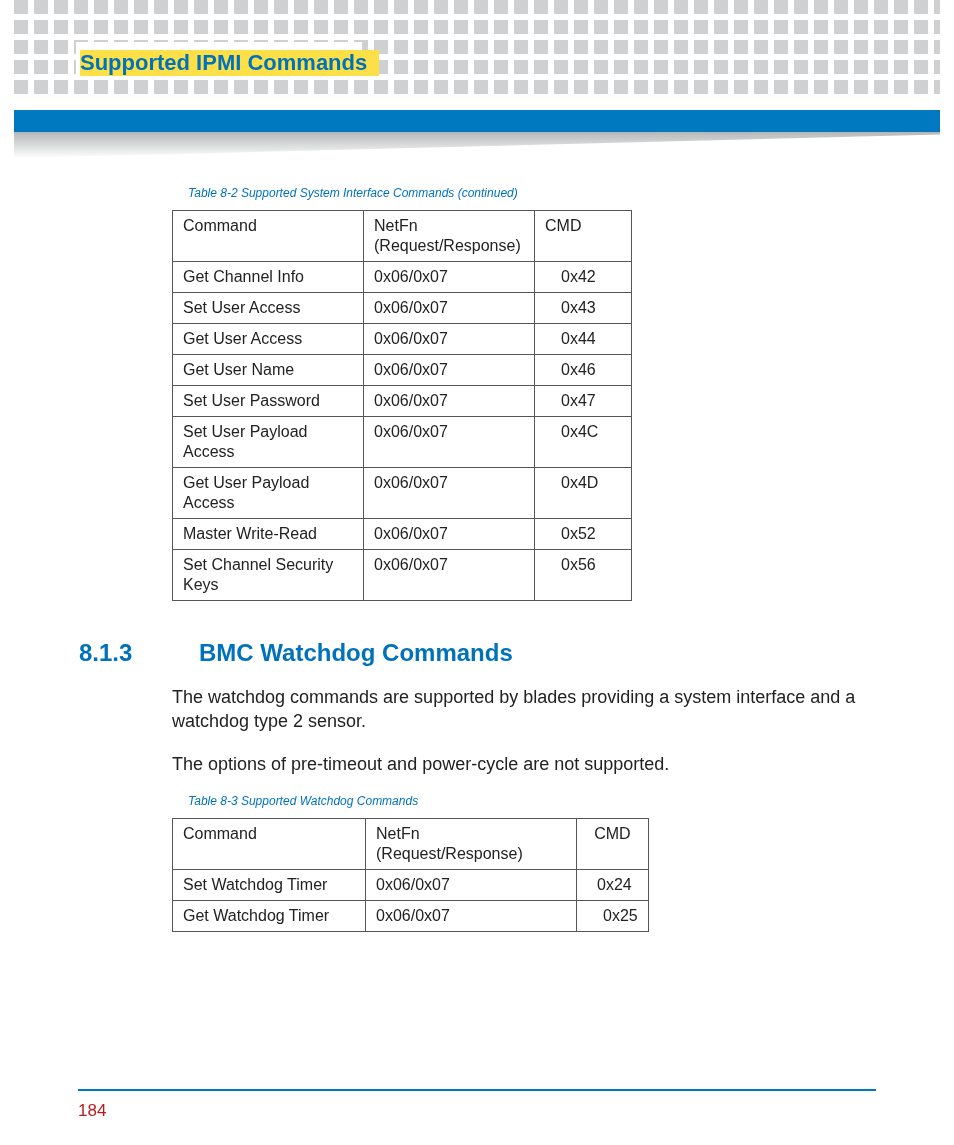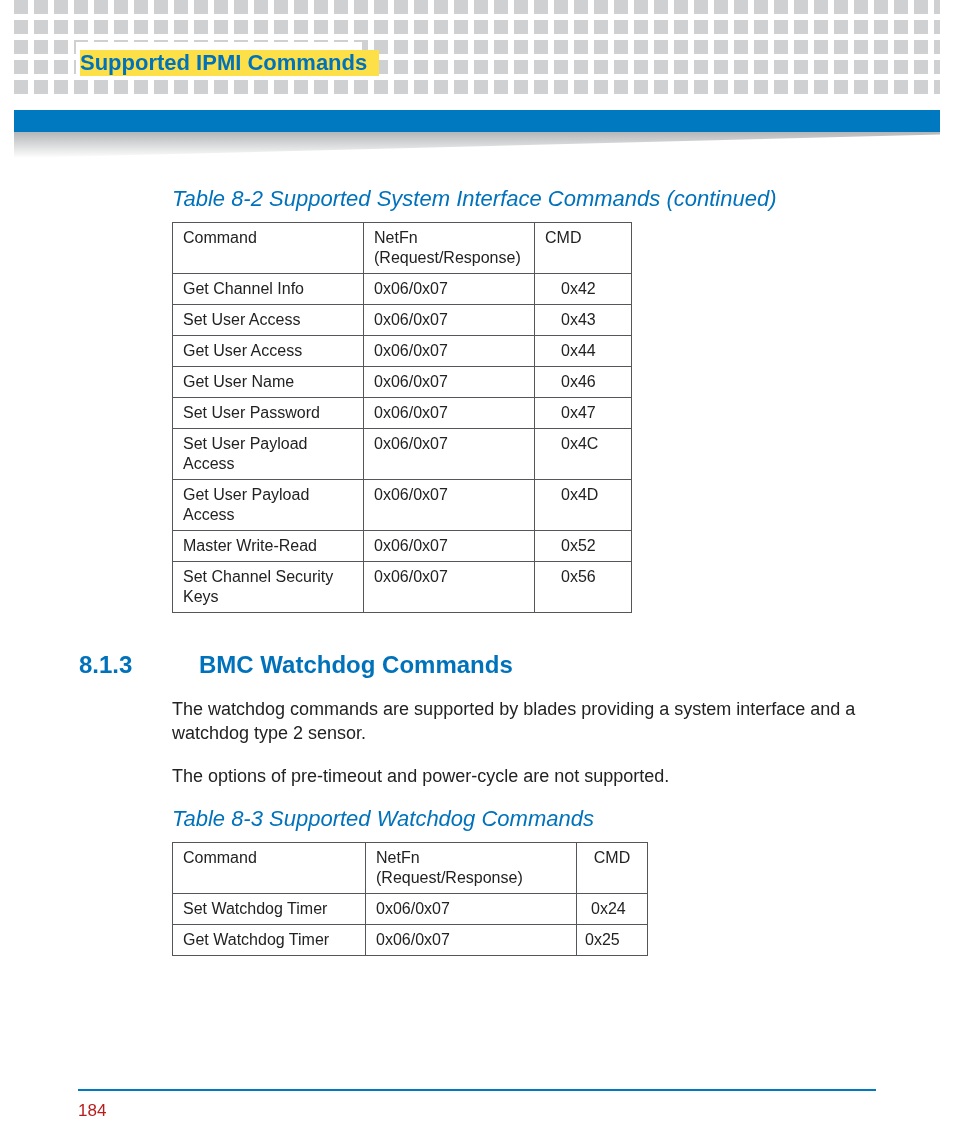--- a/index.html
+++ b/index.html
@@ -70,22 +70,22 @@
   .content {
     position: absolute;
     top: 186px;
     left: 172px;
     right: 80px;
   }
 
   .table-caption {
     color: #0072bb;
     font-style: italic;
-    font-size: 22px;
-    margin: 0 0 10px 0;
+    font-size: 12px;
+    margin: 0 0 10px 16px;
     font-weight: 400;
   }
   table.data {
     border-collapse: collapse;
     font-size: 16px;
     color: #222;
     margin-left: 0;
     border-radius: 28px;
   }
   table.data th, table.data td {
@@ -486,26 +486,26 @@
           <tr>
             <th class="col-cmd-name" style="width:172px">Command</th>
             <th class="col-netfn" style="width:190px">NetFn (Request/Response)</th>
             <th class="col-cmd" style="width:50px">CMD</th>
           </tr>
         </thead>
         <tbody id="t2-body">
             <tr>
               <td>Set Watchdog Timer</td>
               <td>0x06/0x07</td>
-              <td style="text-align: left; padding-left: 14px;">0x24</td>
+              <td style="text-align: center; padding-left: 14px;">0x24</td>
             </tr>
             <tr>
               <td>Get Watchdog Timer</td>
               <td>0x06/0x07</td>
-              <td style="text-align: left; padding-left: 8px; margin-top: 28px;">0x25</td>
+              <td style="text-align: left; padding-left: 26px; margin-top: 28px;">0x25</td>
             </tr>
           </tbody>
       </table>
     </div>
   </div>
 
   <div class="footer-rule"></div>
   <div class="footer">
     <span>184</span>
   </div>

